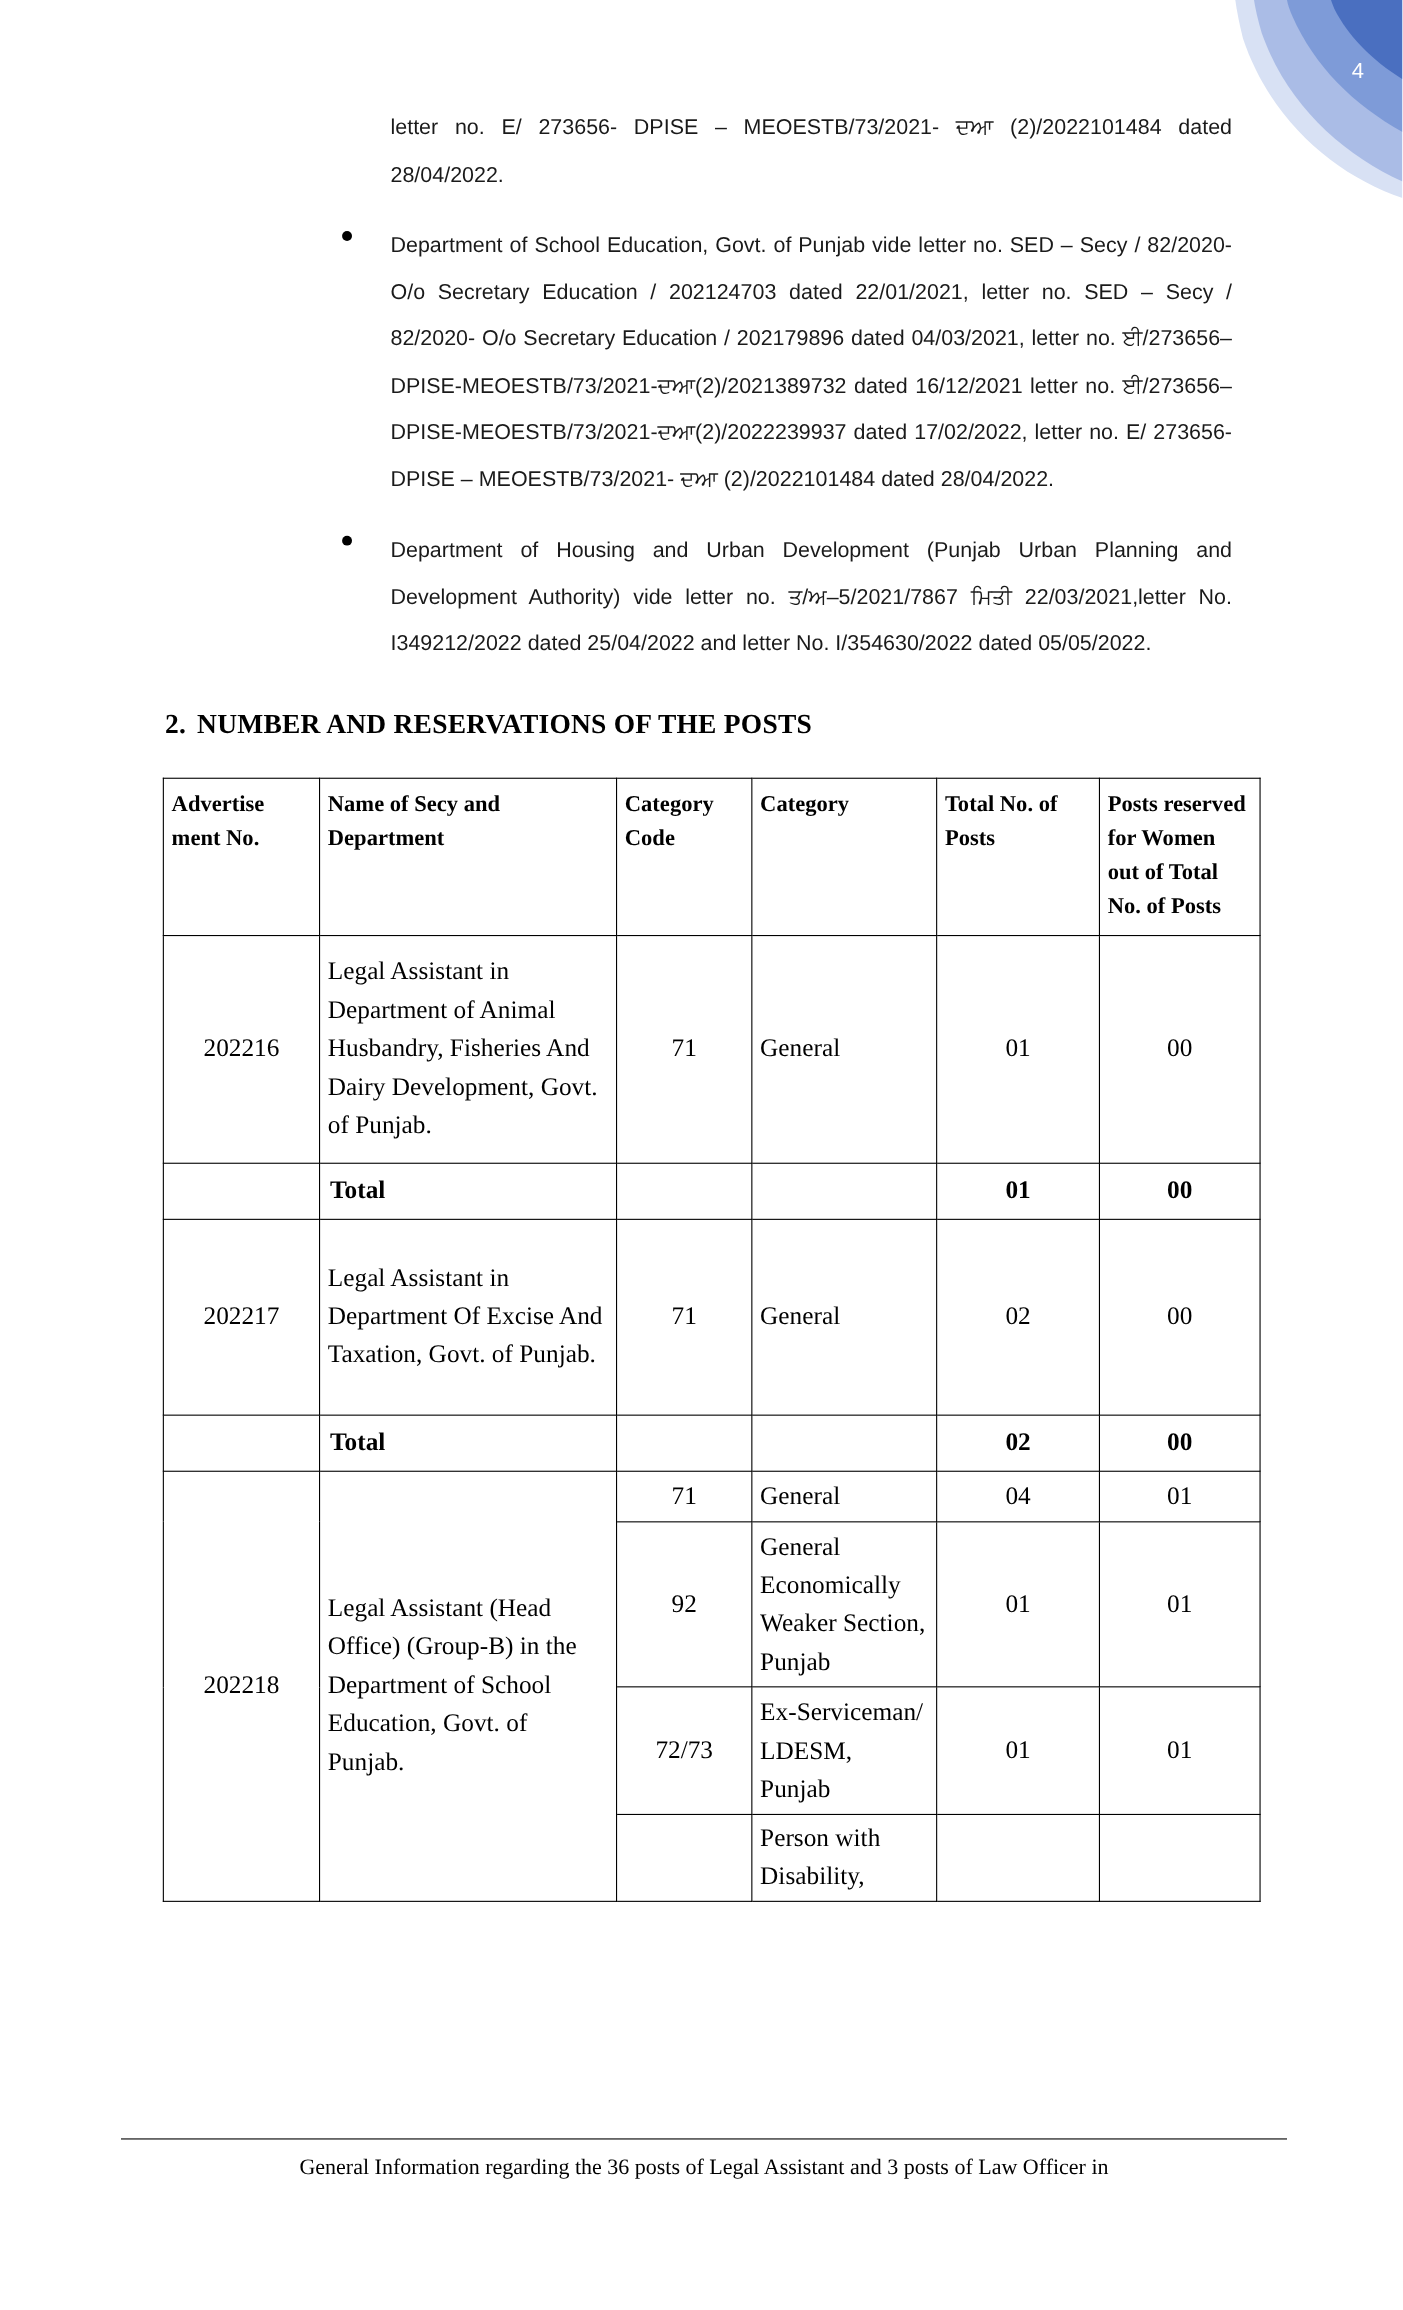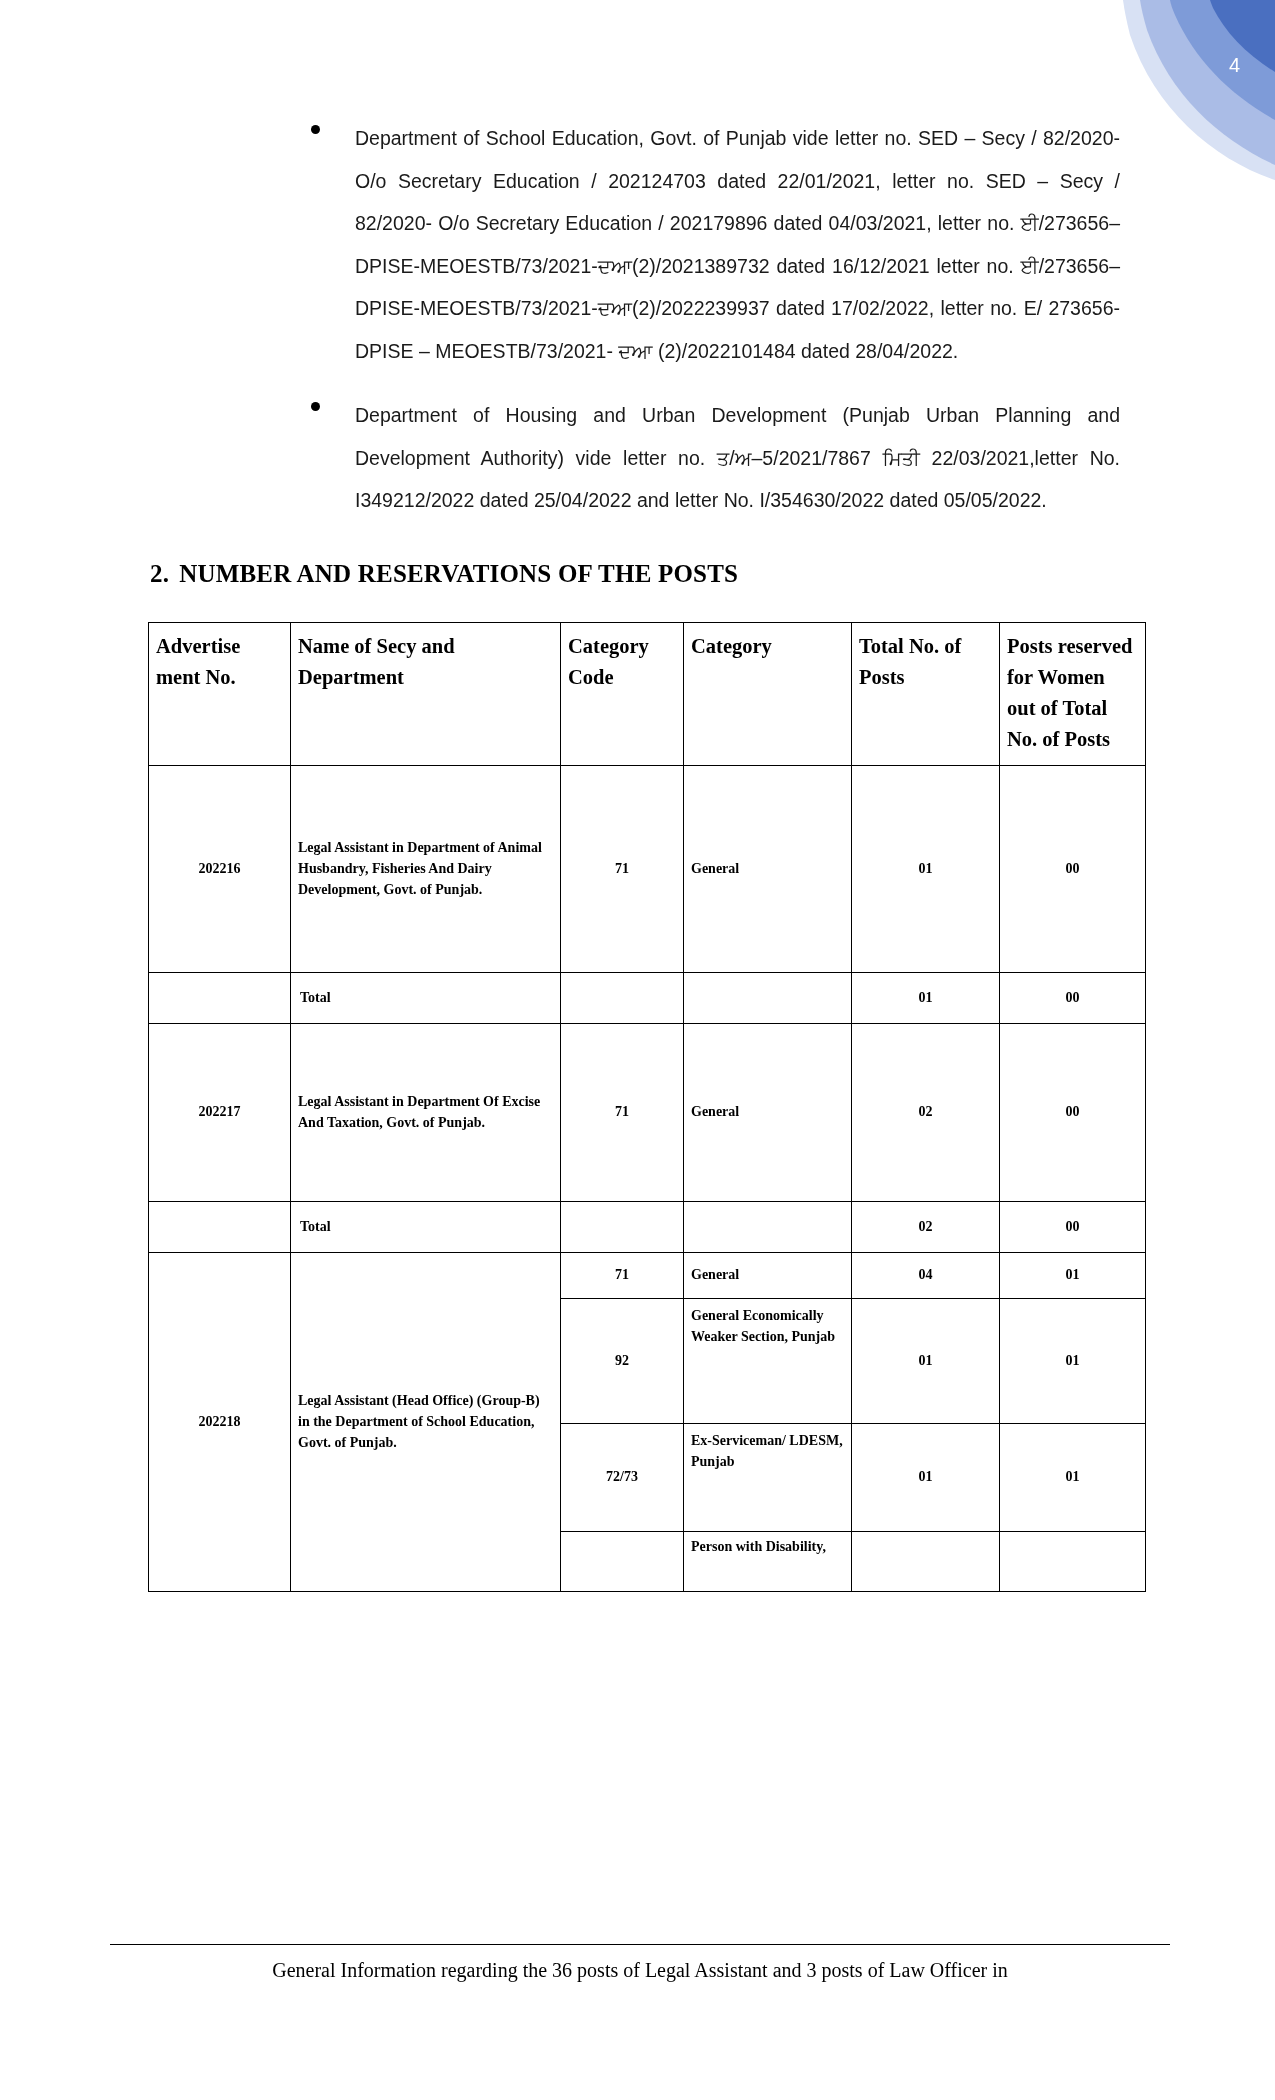--- a/index.html
+++ b/index.html
@@ -85,23 +85,22 @@
     border-collapse: collapse;
     margin-left: 148px;
     width: 997px;
     table-layout: fixed;
     font-family: "Liberation Serif", serif;
   }
   table.posts td, table.posts th {
     border: 1px solid #000000;
     padding: 4px 7px;
     vertical-align: middle;
-    font-size: 14px;
+    font-size: 23px;
     line-height: 1.52;
-    font-weight: bold;
   }
   table.posts thead th {
     text-align: left;
     font-weight: bold;
     vertical-align: top;
     font-size: 20.5px;
     height: 130px;
     padding-top: 8px;
   }
   col.c-adv   { width: 142px; }
@@ -146,20 +145,23 @@
     <path d="M250,0 L250,180 C190,160 130,110 105,35 Q100,15 98,0 Z" fill="#d8e1f4"></path>
     <path d="M250,0 L250,165 C195,140 145,95 122,30 Q117,13 115,0 Z" fill="#aabce6"></path>
     <path d="M250,0 L250,120 C205,95 170,60 150,15 Q146,6 145,0 Z" fill="#7e9bd8"></path>
     <path d="M250,0 L250,72 C222,55 200,32 188,8 Q186,3 185,0 Z" fill="#4a6fc0"></path>
   </svg>
 </div>
 <div class="page-number">4</div>
 
 <div class="content">
 
+  <div class="para cont">
+    <span>letter no. E/ 273656- DPISE – MEOESTB/73/2021- ਦਆ (2)/2022101484 dated 28/04/2022.</span>
+  </div>
 
   <div class="para bullet-item" style="margin-top:22px;">
     <span class="bullet-dot"></span>
     <span>Department of School Education, Govt. of Punjab vide letter no.  SED – Secy / 82/2020- O/o Secretary Education / 202124703 dated 22/01/2021, letter no. SED – Secy / 82/2020- O/o Secretary Education / 202179896 dated 04/03/2021, letter no. ਈ/273656–DPISE-MEOESTB/73/2021-ਦਆ(2)/2021389732 dated 16/12/2021 letter no.  ਈ/273656–DPISE-MEOESTB/73/2021-ਦਆ(2)/2022239937 dated 17/02/2022, letter no. E/ 273656- DPISE – MEOESTB/73/2021- ਦਆ (2)/2022101484 dated 28/04/2022.</span>
   </div>
 
   <div class="para bullet-item" style="margin-top:22px;">
     <span class="bullet-dot"></span>
     <span>Department of Housing and Urban Development (Punjab Urban Planning and Development Authority) vide letter no. ਤ/ਅ–5/2021/7867 ਮਿਤੀ 22/03/2021,letter No. I349212/2022 dated 25/04/2022 and letter No. I/354630/2022 dated 05/05/2022.</span>
   </div>

